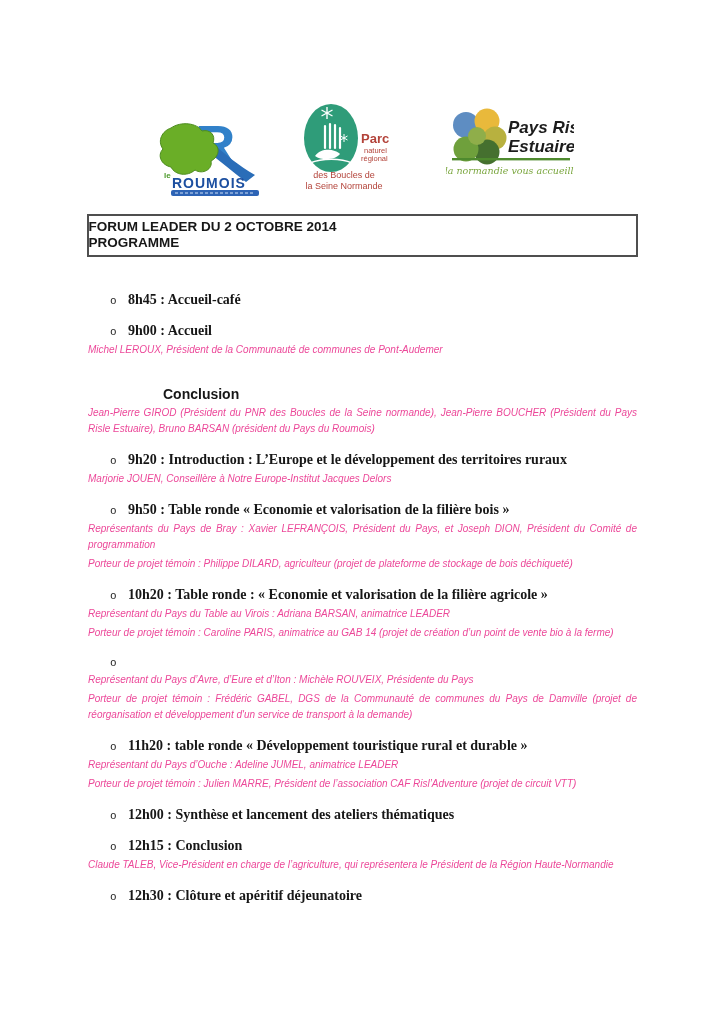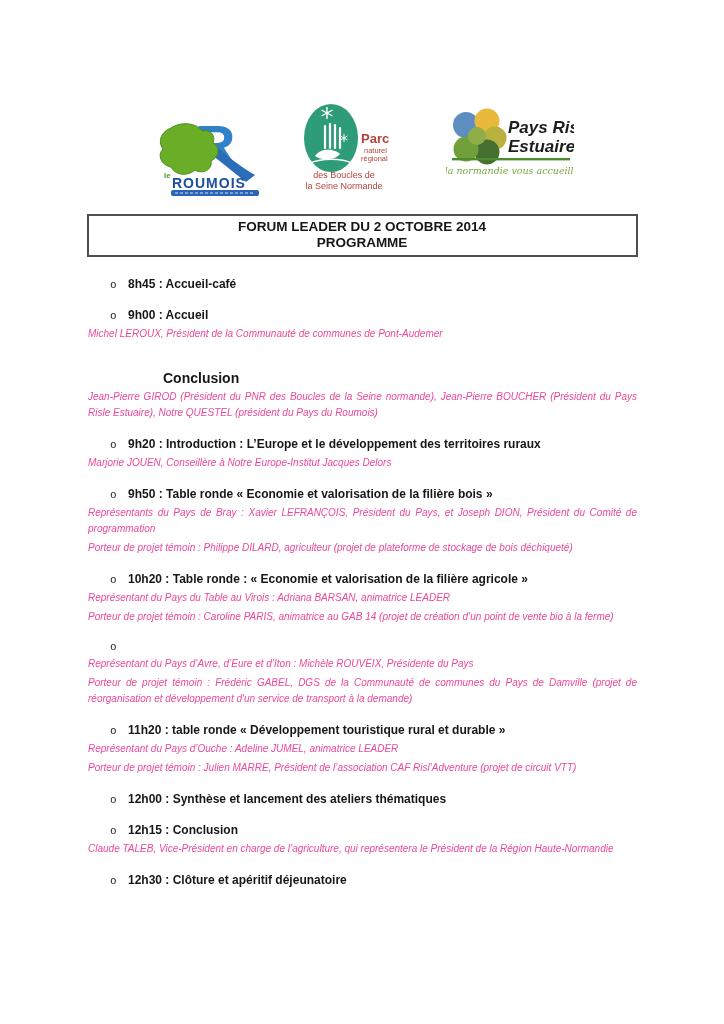--- a/index.html
+++ b/index.html
@@ -7,33 +7,33 @@
     width:724px;height:1024px;background:#ffffff;margin:0 auto;
     font-family:"Liberation Sans",sans-serif;color:#1d1d1d;
     position:relative;overflow:hidden;
   }
   
   .logos{display:flex;justify-content:center;align-items:flex-start;gap:34px;padding-top:98px;}
   .logo-roumois{margin-top:14px;}
   .logo-pays{margin-top:6px;}
   
   .title-box{
-    width:547px;margin:18px auto 0;border:2px solid #4f4f4f;
-    text-align:center;padding:3px 0 4px;
+    width:547px;margin:18px auto 16px;border:2px solid #4f4f4f;
+    text-align:left;padding:3px 0 4px;
   }
   .title-box div{font-weight:bold;font-size:13.5px;line-height:16px;color:#171717;}
   
   .content{padding:4px 84px 0 85px;}
   .item{margin-top:15px;}
   .bullet-line{display:flex;align-items:baseline;}
   .bullet{
     display:inline-block;width:18px;margin-left:25px;flex:0 0 18px;
     font-family:"DejaVu Sans Mono",monospace;font-size:11px;color:#2a2a2a;
   }
-  .label{font-weight:bold;font-size:12px;line-height:16px;color:#171717;}
+  .label{font-weight:bold;font-size:14px;line-height:16px;color:#171717;font-family:Liberation Serif, serif;}
   .detail{
     font-style:italic;font-size:10px;line-height:16px;margin:3px;
     text-align:justify;text-align-last:left;color:#ec4899;
   }
   .section{margin-top:28px;}
   .section .heading{font-weight:bold;font-size:14px;line-height:16px;padding-left:78px;color:#171717;}
 </style>
 </head>
 <body>
 
@@ -112,21 +112,21 @@
     <div class="item">
       <div class="bullet-line">
         <span class="bullet">o</span>
         <span class="label">9h00 : Accueil</span>
       </div>
       <p class="detail">Michel LEROUX, Président de la Communauté de communes de Pont-Audemer</p>
     </div>
 
     <div class="item section">
       <div class="heading">Conclusion</div>
-      <p class="detail">Jean-Pierre GIROD (Président du PNR des Boucles de la Seine normande), Jean-Pierre BOUCHER (Président du Pays Risle Estuaire), Notre QUESTEL (président du Pays du Roumois)</p>
+      <p class="detail">Jean-Pierre GIROD (Président du PNR des Boucles de la Seine normande), Jean-Pierre BOUCHER (Président du Pays Risle Estuaire), Bruno BARSAN (président du Pays du Roumois)</p>
     </div>
 
     <div class="item">
       <div class="bullet-line">
         <span class="bullet">o</span>
         <span class="label">9h20 : Introduction : L’Europe et le développement des territoires ruraux</span>
       </div>
       <p class="detail">Marjorie JOUEN, Conseillère à Notre Europe-Institut Jacques Delors</p>
     </div>
 

